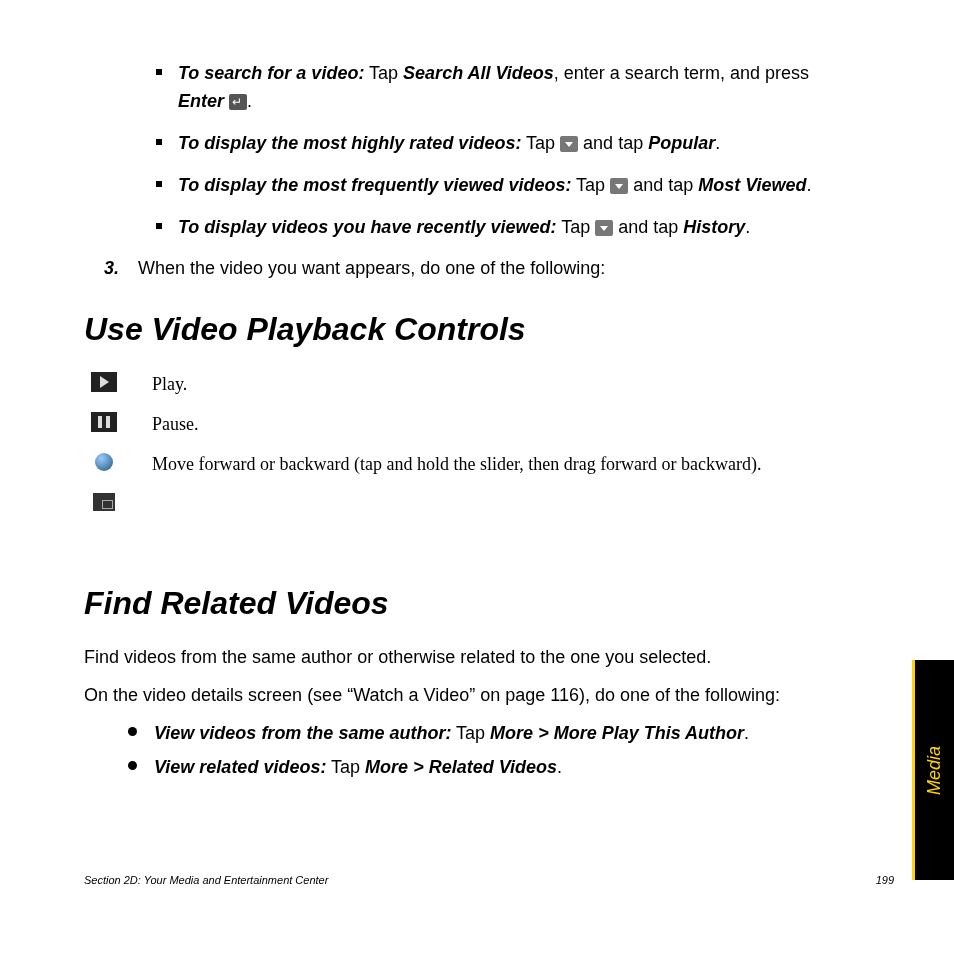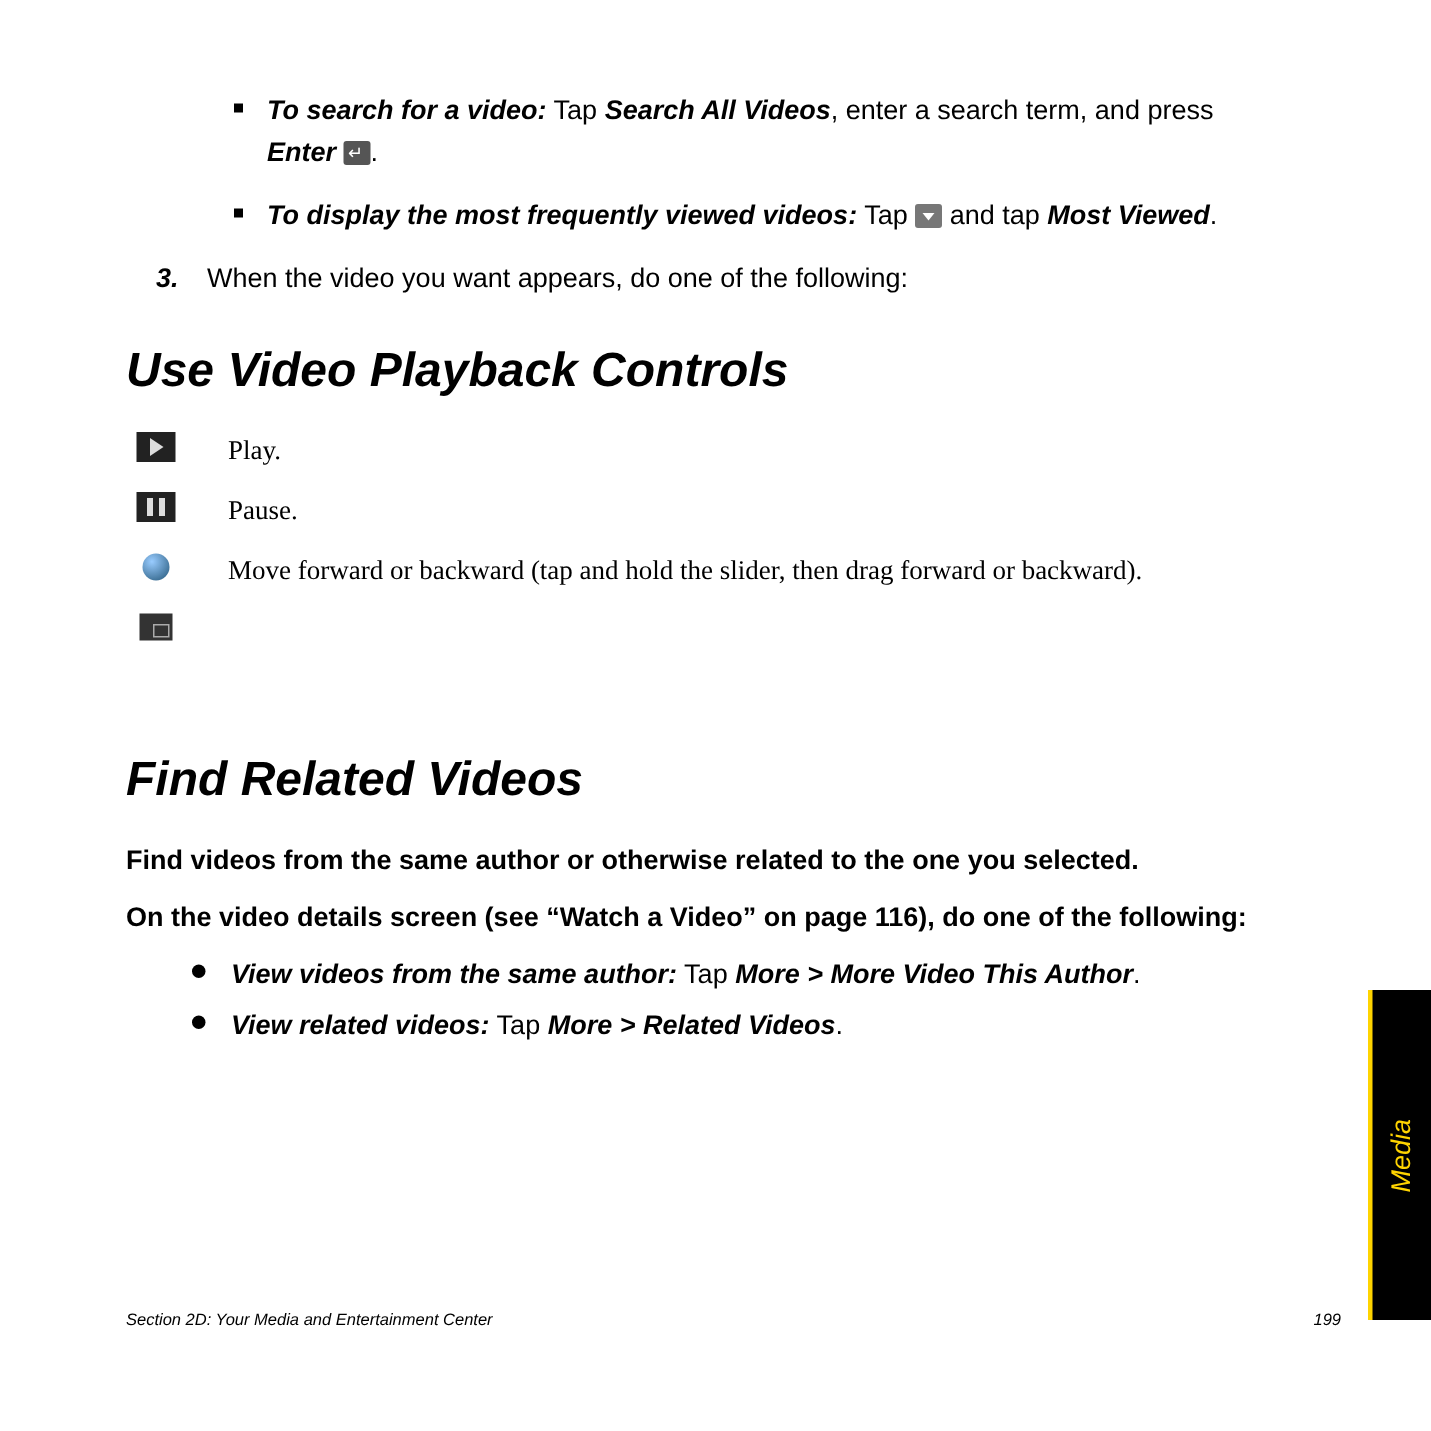--- a/index.html
+++ b/index.html
@@ -28,34 +28,40 @@
   .play-box::after { content: ""; width: 0; height: 0; border-left: 9px solid #ddd; border-top: 6px solid transparent; border-bottom: 6px solid transparent; }
   .pause-box { width: 26px; height: 20px; background: #222; display: flex; align-items: center; justify-content: center; gap: 4px; }
   .pause-bar { width: 4px; height: 12px; background: #ddd; }
   .slider-ball { width: 18px; height: 18px; border-radius: 50%; background: radial-gradient(circle at 35% 30%, #9cf, #257); }
   .fs-box { width: 22px; height: 18px; background: #333; position: relative; }
   .fs-box::after { content: ""; position: absolute; right: 2px; bottom: 2px; width: 9px; height: 7px; border: 1px solid #aaa; }
   .gt { font-family: Arial, sans-serif; }
   .footer { position: absolute; bottom: 40px; left: 84px; right: 60px; display: flex; justify-content: space-between; font-style: italic; font-size: 11px; }
   .side-tab { position: absolute; right: 0; top: 660px; width: 42px; height: 220px; background: #000; border-left: 3px solid #ffd400; display: flex; align-items: center; justify-content: center; }
   .side-tab span { color: #ffd400; font-style: italic; font-size: 18px; transform: rotate(-90deg); white-space: nowrap; }
-  .para { margin-bottom: 10px; font-weight: bold; }
+  .para { margin-bottom: 10px; }
 </style>
 </head>
 <body>
 
 <div class="page">
   <div class="content">
 
     <div class="sub-bullets">
       <div class="sub-bullet">
         <span class="bi">To search for a video:</span><span> Tap </span><span class="bi">Search All Videos</span><span>, enter a search term, and press </span><span class="bi">Enter</span> <span class="icon icon-enter"></span><span>.</span>
       </div>
       <div class="sub-bullet">
+        <span class="bi">To display the most highly rated videos:</span><span> Tap </span><span class="icon icon-dd"></span><span> and tap </span><span class="bi">Popular</span><span>.</span>
+      </div>
+      <div class="sub-bullet">
         <span class="bi">To display the most frequently viewed videos:</span><span> Tap </span><span class="icon icon-dd"></span><span> and tap </span><span class="bi">Most Viewed</span><span>.</span>
+      </div>
+      <div class="sub-bullet">
+        <span class="bi">To display videos you have recently viewed:</span><span> Tap </span><span class="icon icon-dd"></span><span> and tap </span><span class="bi">History</span><span>.</span>
       </div>
     </div>
 
     <div class="step">
       <div class="step-num">3.</div>
       <div>When the video you want appears, do one of the following:</div>
     </div>
 
 
     <h2 class="h2">Use Video Playback Controls</h2>
@@ -89,21 +95,21 @@
       </div>
     </div>
 
     <h2 class="h2" style="margin-top:66px">Find Related Videos</h2>
 
     <div class="para">Find videos from the same author or otherwise related to the one you selected.</div>
     <div class="para">On the video details screen (see “Watch a Video” on page 116), do one of the following:</div>
 
     <div class="big-bullets">
       <div class="big-bullet">
-        <span class="bi">View videos from the same author:</span><span> Tap </span><span class="bi">More</span><span class="bi gt"> &gt; </span><span class="bi">More Video This Author</span><span>.</span>
+        <span class="bi">View videos from the same author:</span><span> Tap </span><span class="bi">More</span><span class="bi gt"> &gt; </span><span class="bi">More Play This Author</span><span>.</span>
       </div>
       <div class="big-bullet">
         <span class="bi">View related videos:</span><span> Tap </span><span class="bi">More</span><span class="bi gt"> &gt; </span><span class="bi">Related Videos</span><span>.</span>
       </div>
     </div>
 
   </div>
 
   <div class="footer">
     <span>Section 2D: Your Media and Entertainment Center</span>

